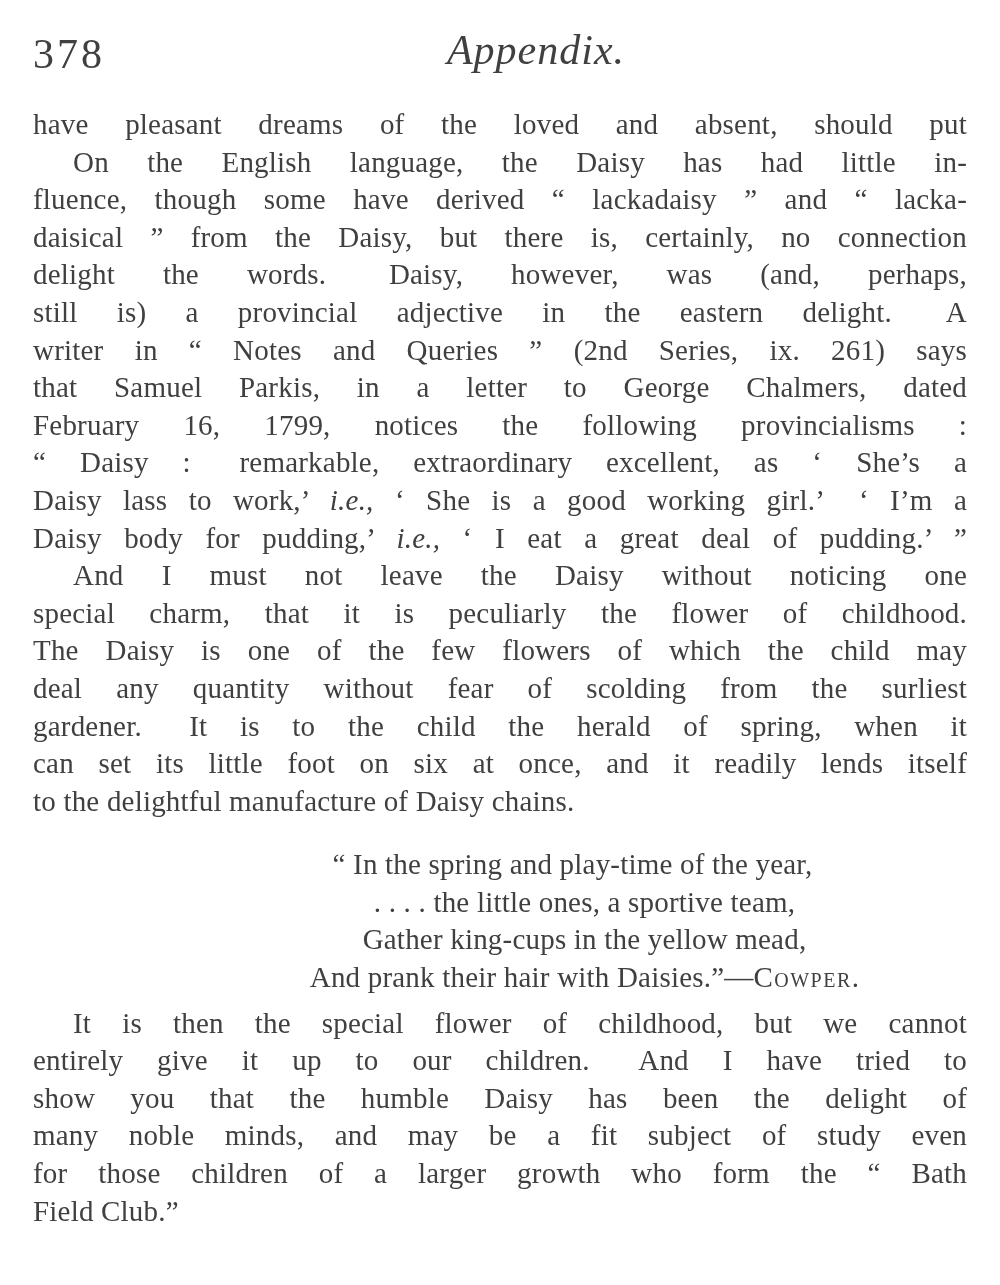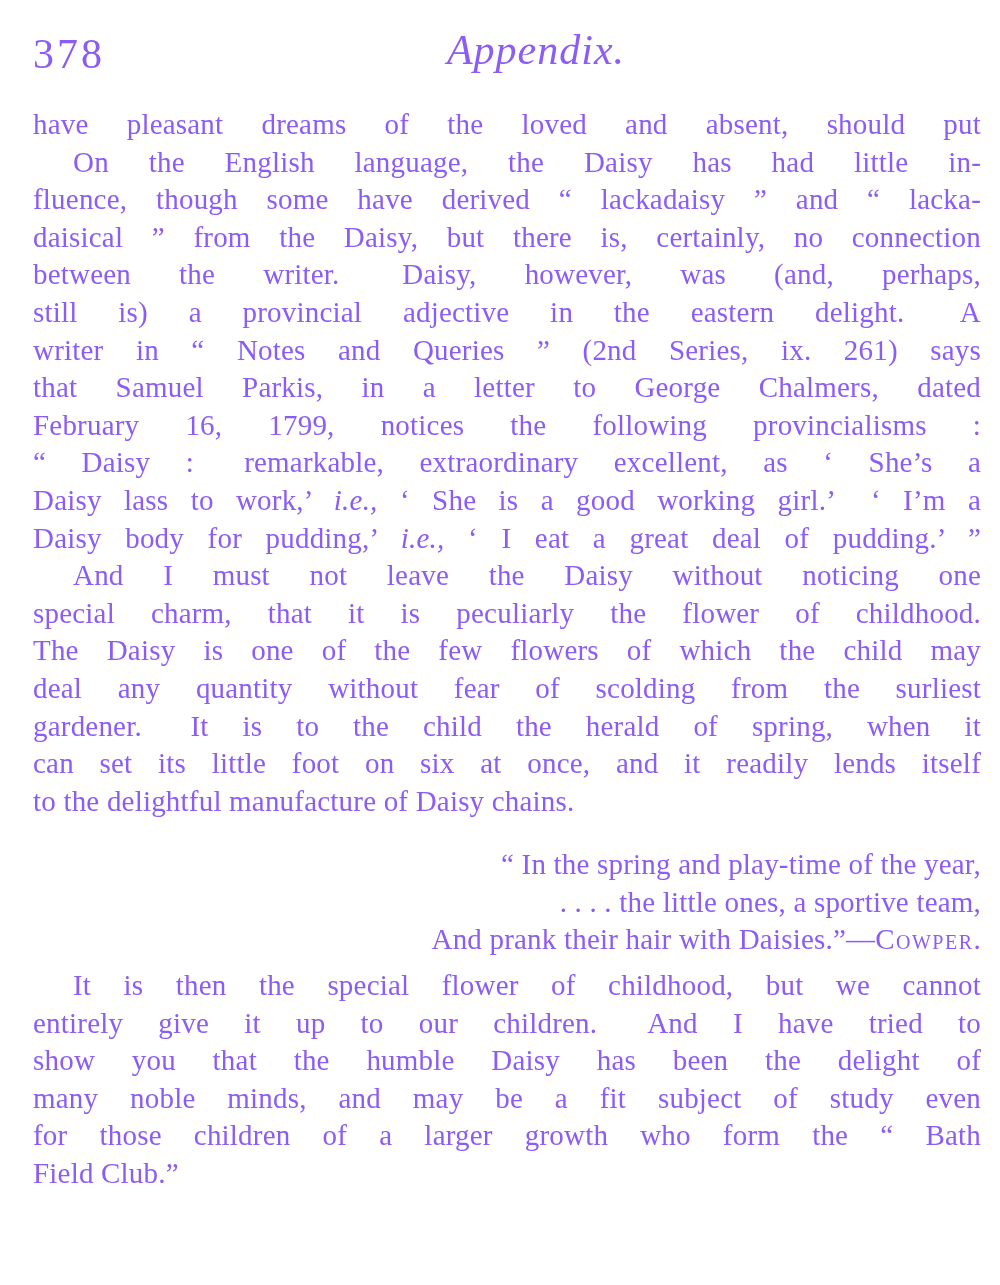--- a/index.html
+++ b/index.html
@@ -1,20 +1,20 @@
 <!DOCTYPE html>
 <html><head>
 <meta charset="utf-8">
 <style>
   * { margin: 0; padding: 0; box-sizing: border-box; }
   html, body { background: #ffffff; }
   .page {
     width: 1000px; height: 1285px;
     background: #ffffff;
-    color: #8b5cf6;
+    color: #404040;
     font-family: "Liberation Serif", "DejaVu Serif", serif;
     overflow: hidden;
     position: relative;
   }
   .running-header {
     position: relative;
     height: 80px;
     padding: 30px 36px 0 33px;
   }
   .pageno {
@@ -24,35 +24,35 @@
   .running-title {
     position: absolute;
     top: 26px; left: 0; right: 0;
     text-align: center;
     transform: translateX(36px);
     font-style: italic;
     font-size: 42px;
     letter-spacing: 1px;
   }
   .text-block {
-    padding: 26px 19px 0 33px;
+    padding: 26px 33px 0 33px;
     font-size: 29px;
     line-height: 37.6px;
     letter-spacing: 0.2px;
   }
   .line {
     text-align: justify;
     text-align-last: justify;
   }
   .line.last { text-align-last: left; }
   .line.indent { padding-left: 40px; font-family: Liberation Serif, serif; }
   .it { font-style: italic; }
   .poem { margin: 26px 0 8px 145px; }
   .pline {
-    text-align: right;
+    text-align: center;
     line-height: 37.6px;
   }
   .pline.pindent { padding-left: 24px; }
   .sc { font-variant: small-caps; letter-spacing: 1.5px; }
 </style>
 </head>
 <body>
 
 <div class="page">
 
@@ -64,21 +64,21 @@
   <main class="text-block">
 
     <section class="para">
       <div class="line">have pleasant dreams of the loved and absent, should put</div>
     </section>
 
     <section class="para">
       <div class="line indent">On the English language, the Daisy has had little in-</div>
       <div class="line">fluence, though some have derived “ lackadaisy ” and “ lacka-</div>
       <div class="line">daisical ” from the Daisy, but there is, certainly, no connection</div>
-      <div class="line">between the writer.  Daisy, however, was (and, perhaps,</div>
+      <div class="line">delight the words.  Daisy, however, was (and, perhaps,</div>
       <div class="line">still is) a provincial adjective in the eastern delight.  A</div>
       <div class="line">writer in “ Notes and Queries ” (2nd Series, ix. 261) says</div>
       <div class="line">that Samuel Parkis, in a letter to George Chalmers, dated</div>
       <div class="line">February 16, 1799, notices the following provincialisms :</div>
       <div class="line">“ Daisy :  remarkable, extraordinary excellent, as ‘ She’s a</div>
       <div class="line"><span>Daisy lass to work,’ </span><em class="it">i.e.,</em><span> ‘ She is a good working girl.’  ‘ I’m a</span></div>
       <div class="line"><span>Daisy body for pudding,’ </span><em class="it">i.e.,</em><span> ‘ I eat a great deal of pudding.’ ”</span></div>
     </section>
 
     <section class="para">
@@ -87,20 +87,21 @@
       <div class="line">The Daisy is one of the few flowers of which the child may</div>
       <div class="line">deal any quantity without fear of scolding from the surliest</div>
       <div class="line">gardener.  It is to the child the herald of spring, when it</div>
       <div class="line">can set its little foot on six at once, and it readily lends itself</div>
       <div class="line last">to the delightful manufacture of Daisy chains.</div>
     </section>
 
     <section class="poem">
       <div class="pline">“ In the spring and play-time of the year,</div>
       <div class="pline pindent">. . . . the little ones, a sportive team,</div>
+      <div class="pline pindent">Gather king-cups in the yellow mead,</div>
       <div class="pline pindent"><span>And prank their hair with Daisies.”—</span><span class="sc">Cowper</span><span>.</span></div>
     </section>
 
     <section class="para">
       <div class="line indent">It is then the special flower of childhood, but we cannot</div>
       <div class="line">entirely give it up to our children.  And I have tried to</div>
       <div class="line">show you that the humble Daisy has been the delight of</div>
       <div class="line">many noble minds, and may be a fit subject of study even</div>
       <div class="line">for those children of a larger growth who form the “ Bath</div>
       <div class="line last">Field Club.”</div>

